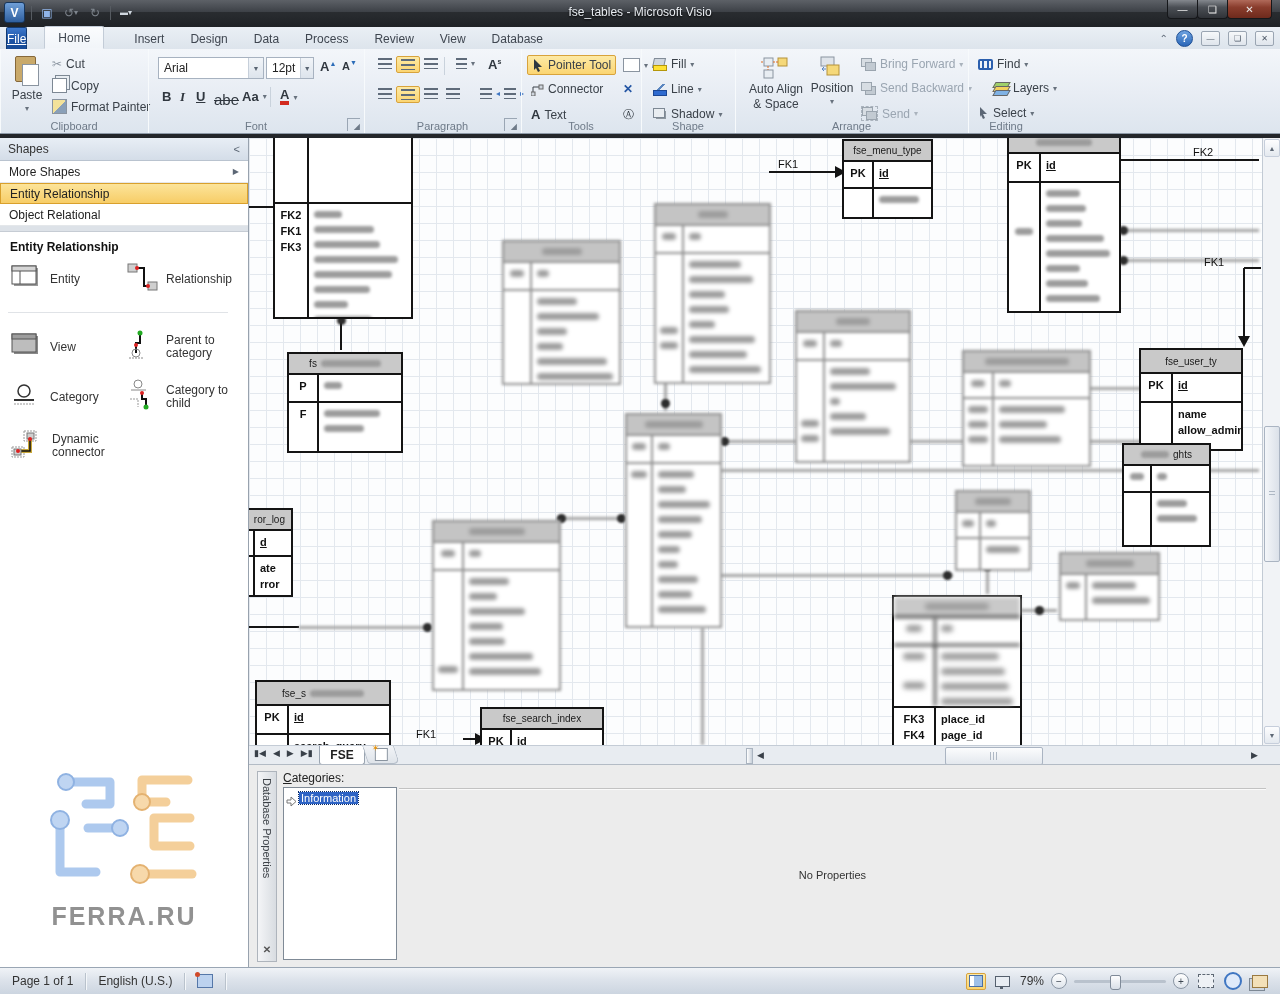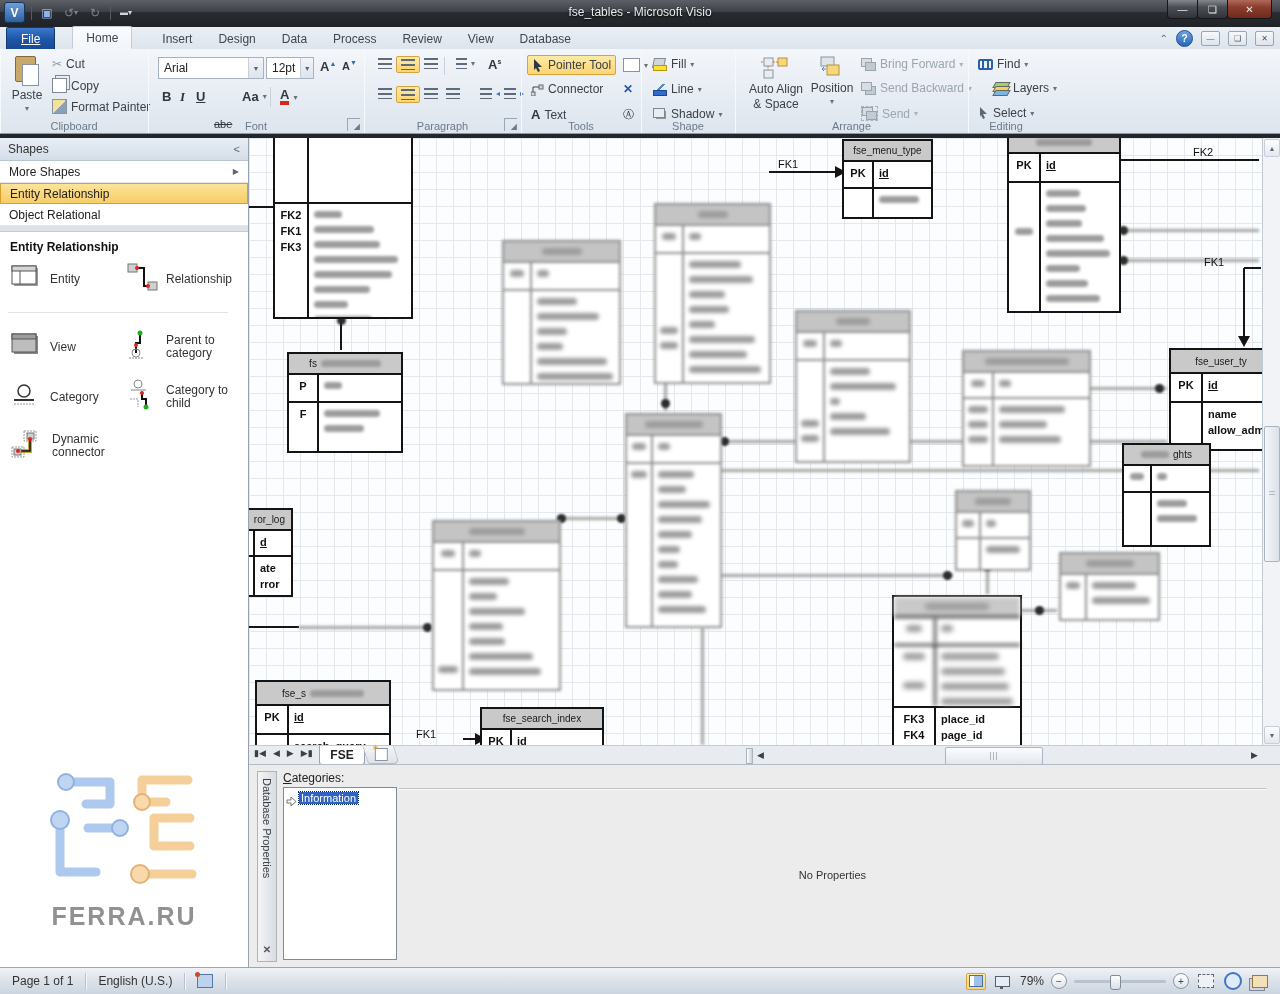--- a/index.html
+++ b/index.html
@@ -21,21 +21,21 @@
     background:linear-gradient(#84888e,#4b4f55 40%,#303338);color:#e8e8e8;font-size:10px;
     display:flex;align-items:center;justify-content:center;margin-left:-1px;}
   .wbtn.close{width:43px;background:linear-gradient(#b06a5a,#8a3d2d 40%,#6e2a1c);}
 
   
   #tabsrow{position:absolute;top:27px;left:0;right:0;height:22px;
     background:linear-gradient(#eaeff5,#dde4ec);border-bottom:1px solid #c3ccd7;}
   #tabs{position:absolute;left:6px;top:0;height:22px;display:flex;align-items:flex-end;}
   .rtab{height:21px;padding:0 13px;font-size:12px;color:#3f4650;display:flex;align-items:center;}
   .rtab.file{background:linear-gradient(#3d78cc,#1e55a6 55%,#174a95);color:#fff;border:1px solid #123a72;border-bottom:none;
-    border-radius:2px 2px 0 0;padding:0 14px;text-decoration:underline;}
+    border-radius:2px 2px 0 0;padding:0 0;text-decoration:underline;}
   .rtab.active{background:linear-gradient(#fbfcfe,#f1f5f9);border:1px solid #c3ccd7;border-bottom:1px solid #f3f6fa;
     border-radius:2px 2px 0 0;margin:0 17px;}
   #tabsrow-right{position:absolute;right:6px;top:3px;display:flex;align-items:center;gap:8px;}
   .mini-ic{font-size:10px;color:#5c6775;}
   #help-ic{width:15px;height:15px;border-radius:50%;background:linear-gradient(#6ea3e0,#2a66b8);color:#fff;font-size:10px;
     font-weight:bold;display:flex;align-items:center;justify-content:center;border:1px solid #1d4e94;}
   .docbtn{width:17px;height:13px;border:1px solid #9aa5b2;background:linear-gradient(#f6f8fa,#dfe5ec);
     border-radius:2px;font-size:8px;color:#4a5563;display:flex;align-items:center;justify-content:center;}
 
   
@@ -278,21 +278,21 @@
       <div class="rbtn" style="left:10px;top:38px;">
           <span class="ficon">B</span>
         </div>
       <div class="rbtn" style="left:28px;top:38px;">
           <span class="ficon" style="font-style:italic;font-family:'Liberation Serif',serif;">I</span>
         </div>
       <div class="rbtn" style="left:44px;top:38px;">
           <span class="ficon" style="text-decoration:underline;">U</span>
         </div>
       <div class="rbtn" style="left:62px;top:40px;">
-          <span style="font-size:11px;text-decoration:line-through;color:#30373f;margin-top:27px;">abe</span>
+          <span style="font-size:15px;text-decoration:line-through;color:#30373f;">abe</span>
         </div>
       <div class="rbtn" style="left:90px;top:38px;">
           <span class="ficon">Aa</span>
           <span class="da">▾</span>
         </div>
       <div class="sep-v" style="left:122px;top:38px;height:20px;"></div>
       <div class="rbtn" style="left:128px;top:38px;">
         <span class="ficon" style="border-bottom:4px solid #d22a1e;line-height:12px;">A</span>
           <span class="da">▾</span>
       </div>
@@ -831,21 +831,21 @@
               <div class="bar" style="width: 20px;"></div>
               <div class="bar" style="width: 20px;"></div>
             </div>
             <div class="eval">
               <div class="bar" style="width: 66px;"></div>
               <div class="bar" style="width: 48px;"></div>
               <div class="bar" style="width: 62px;"></div>
             </div>
           </div>
         </div>
-        <div class="entity" style="left: 920px; top: 210px; width: 100px;">
+        <div class="entity" style="left: 890px; top: 210px; width: 100px;">
           <div class="ehead" style="height: 22px;">
             <span>fse_user_ty</span>
           </div>
           <div class="esec" style="height: 27px;">
             <div class="ekey" style="width: 30px;">
               <div class="eline">PK</div>
             </div>
             <div class="eval">
               <div class="eline u">id</div>
             </div>

